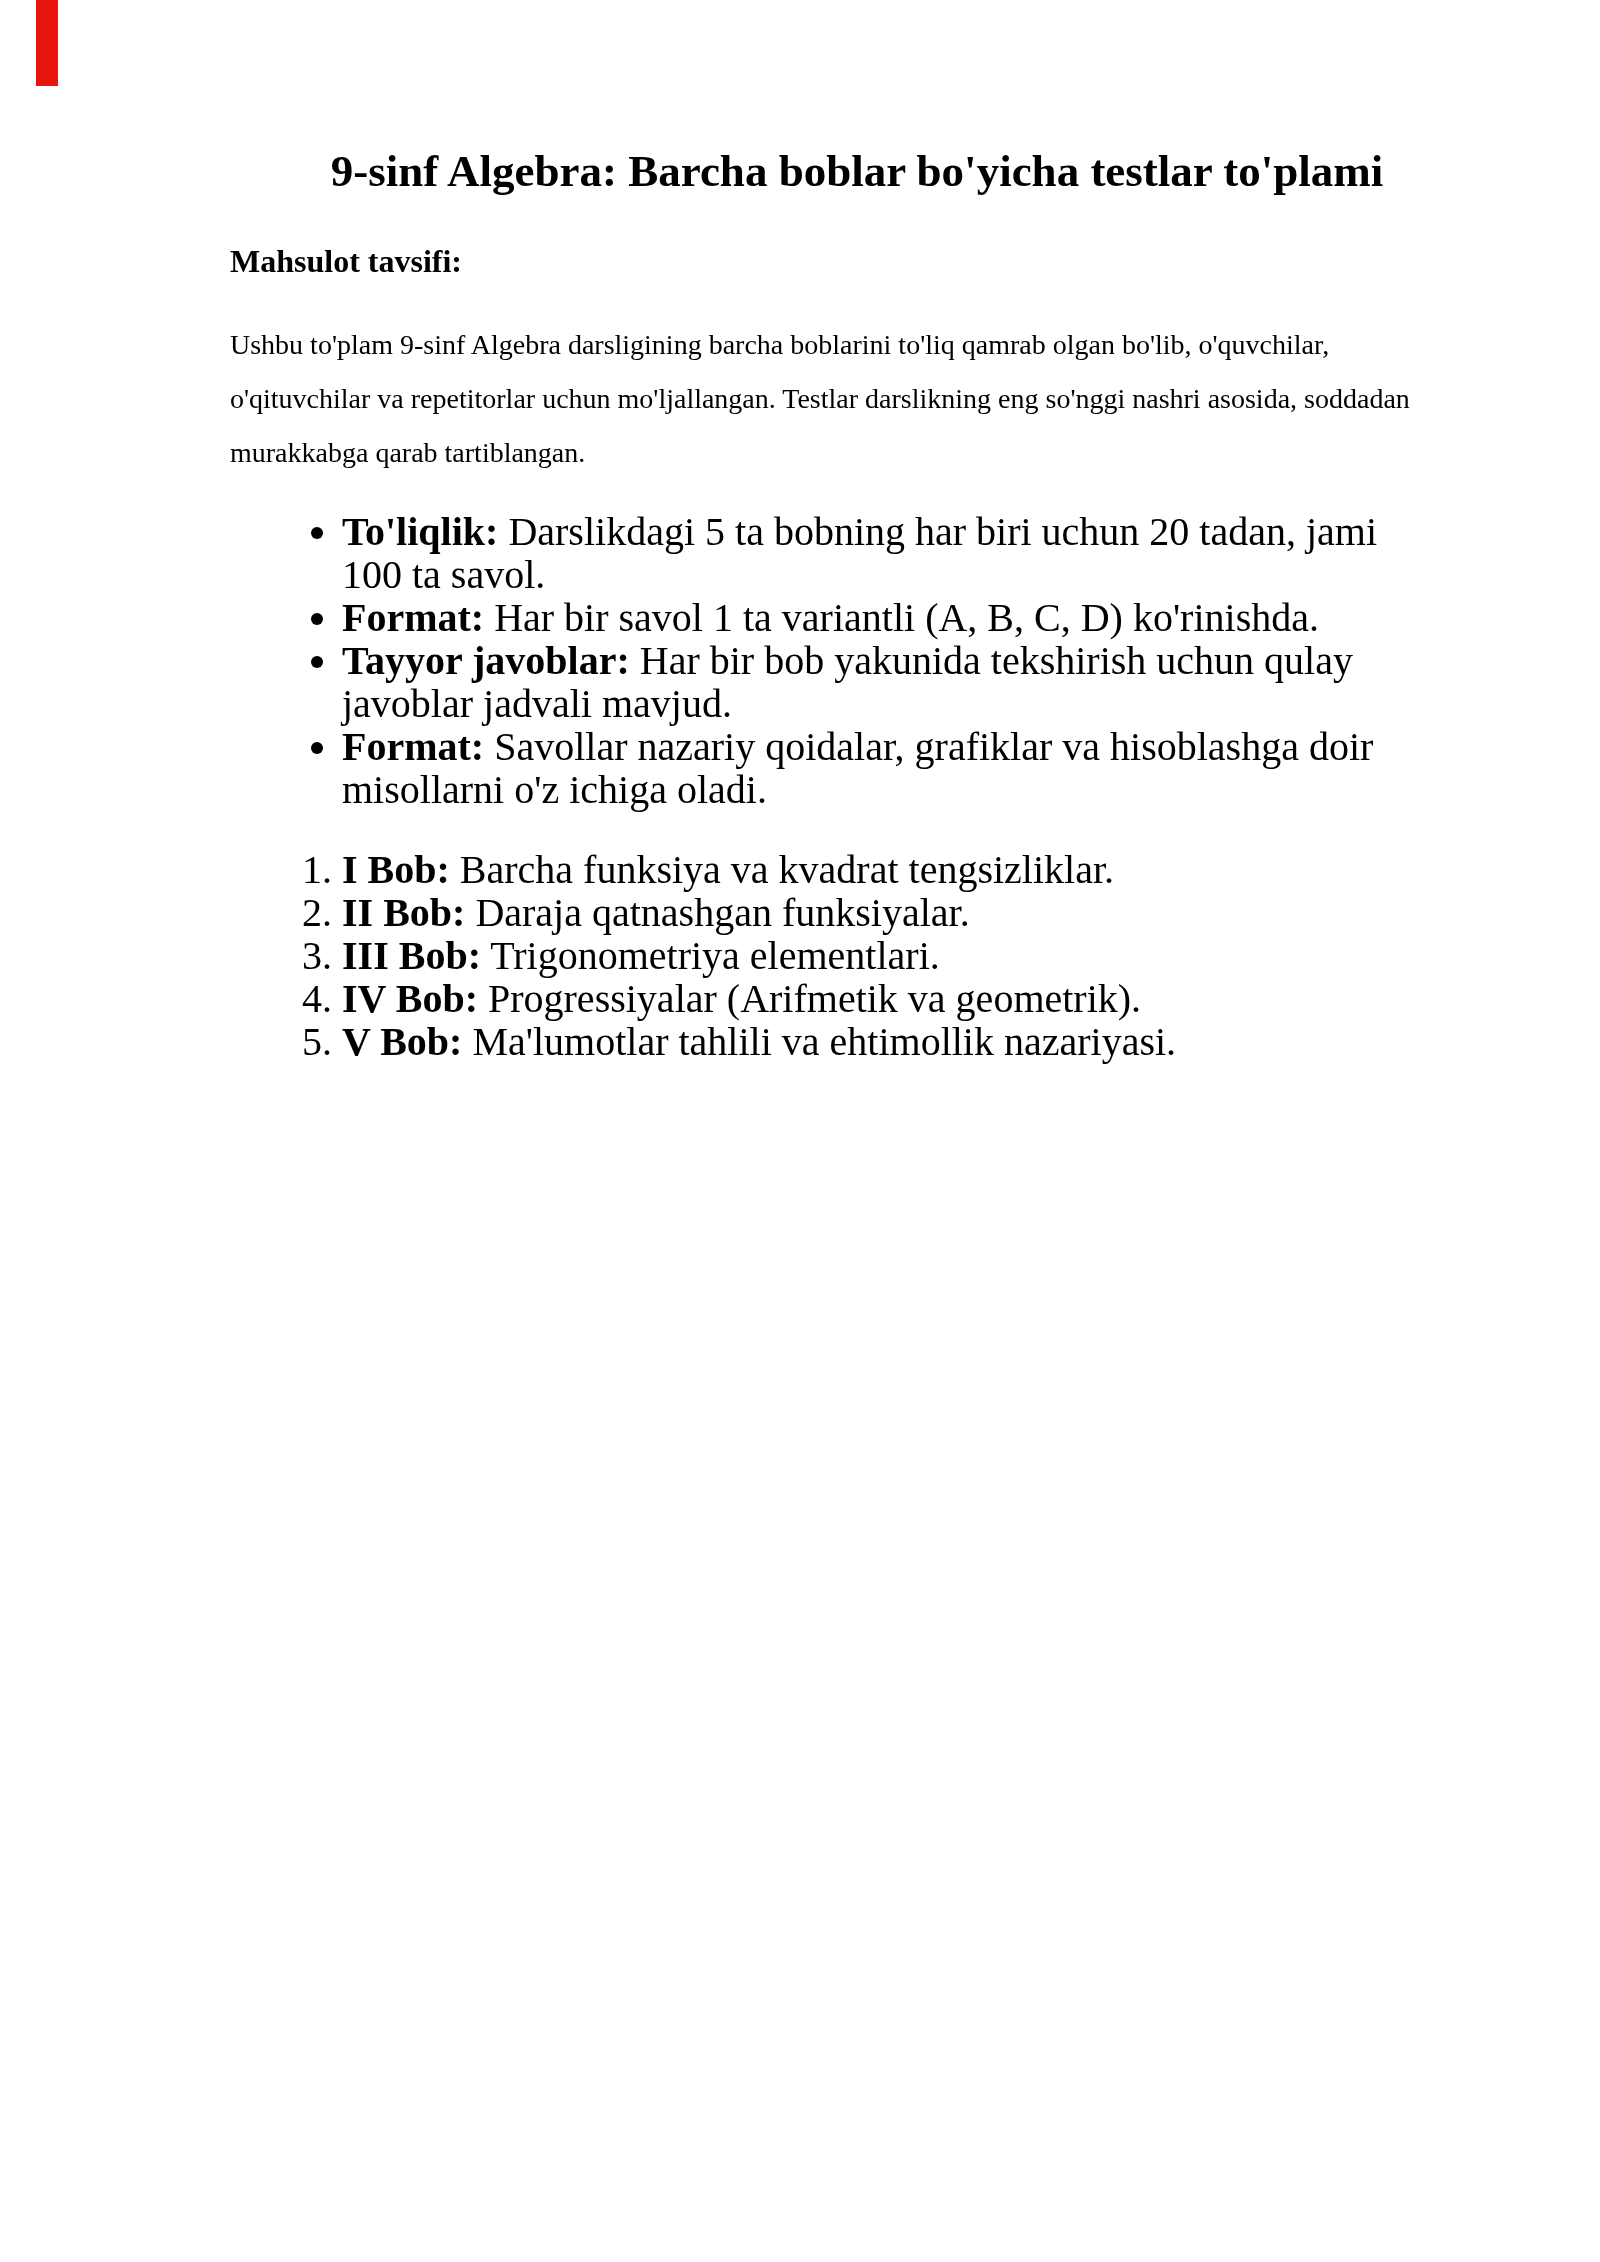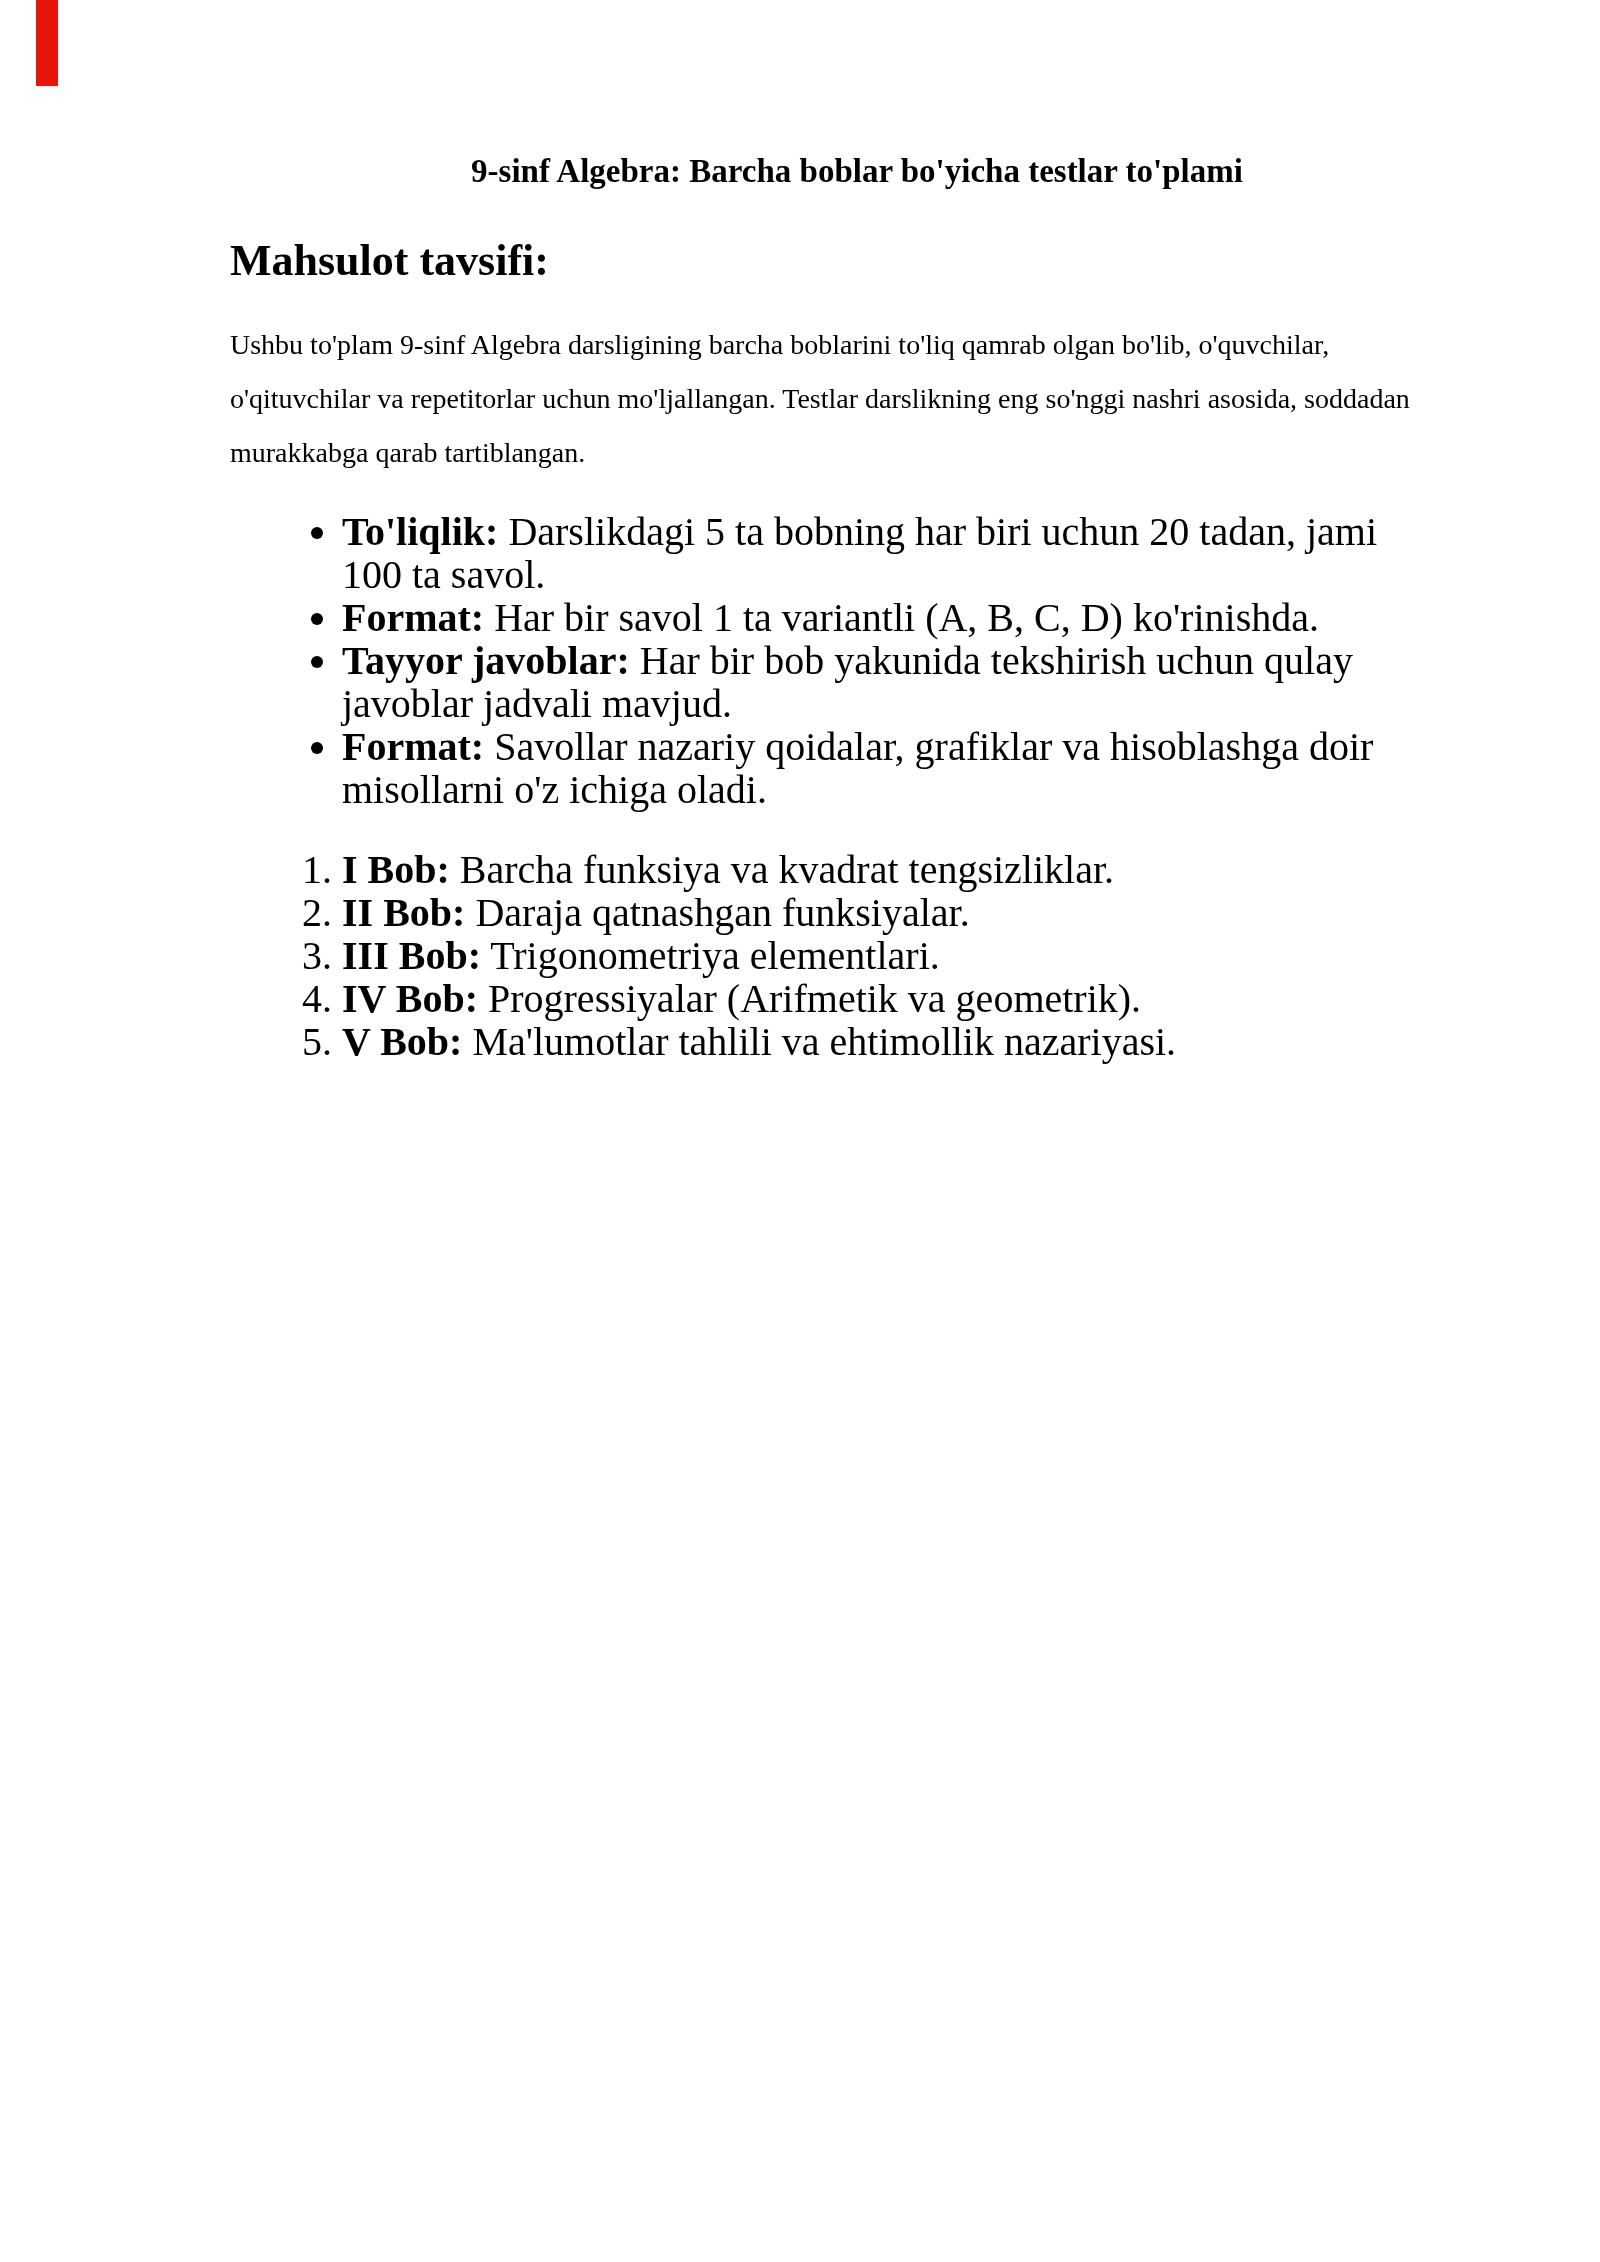--- a/index.html
+++ b/index.html
@@ -26,28 +26,28 @@
   }
   .content {
     position: absolute;
     left: 230px;
     top: 0;
     width: 1224px;
   }
   .doc-title {
     margin: 145px 0 0 0;
     padding: 0 0 0 30px;
-    font-size: 33px;
+    font-size: 45px;
     line-height: 52px;
     font-weight: bold;
     text-align: center;
   }
   .doc-heading {
     margin: 0;
-    font-size: 44px;
+    font-size: 32px;
     line-height: 50px;
     font-weight: bold;
   }
   .h-desc     { margin-top: 39px; }
   .h-benefits { margin-top: 37px; }
   .h-contents { margin-top: 36px; }
   .doc-paragraph {
     margin: 32px 0 0 0;
     font-size: 28px;
     line-height: 54px;

